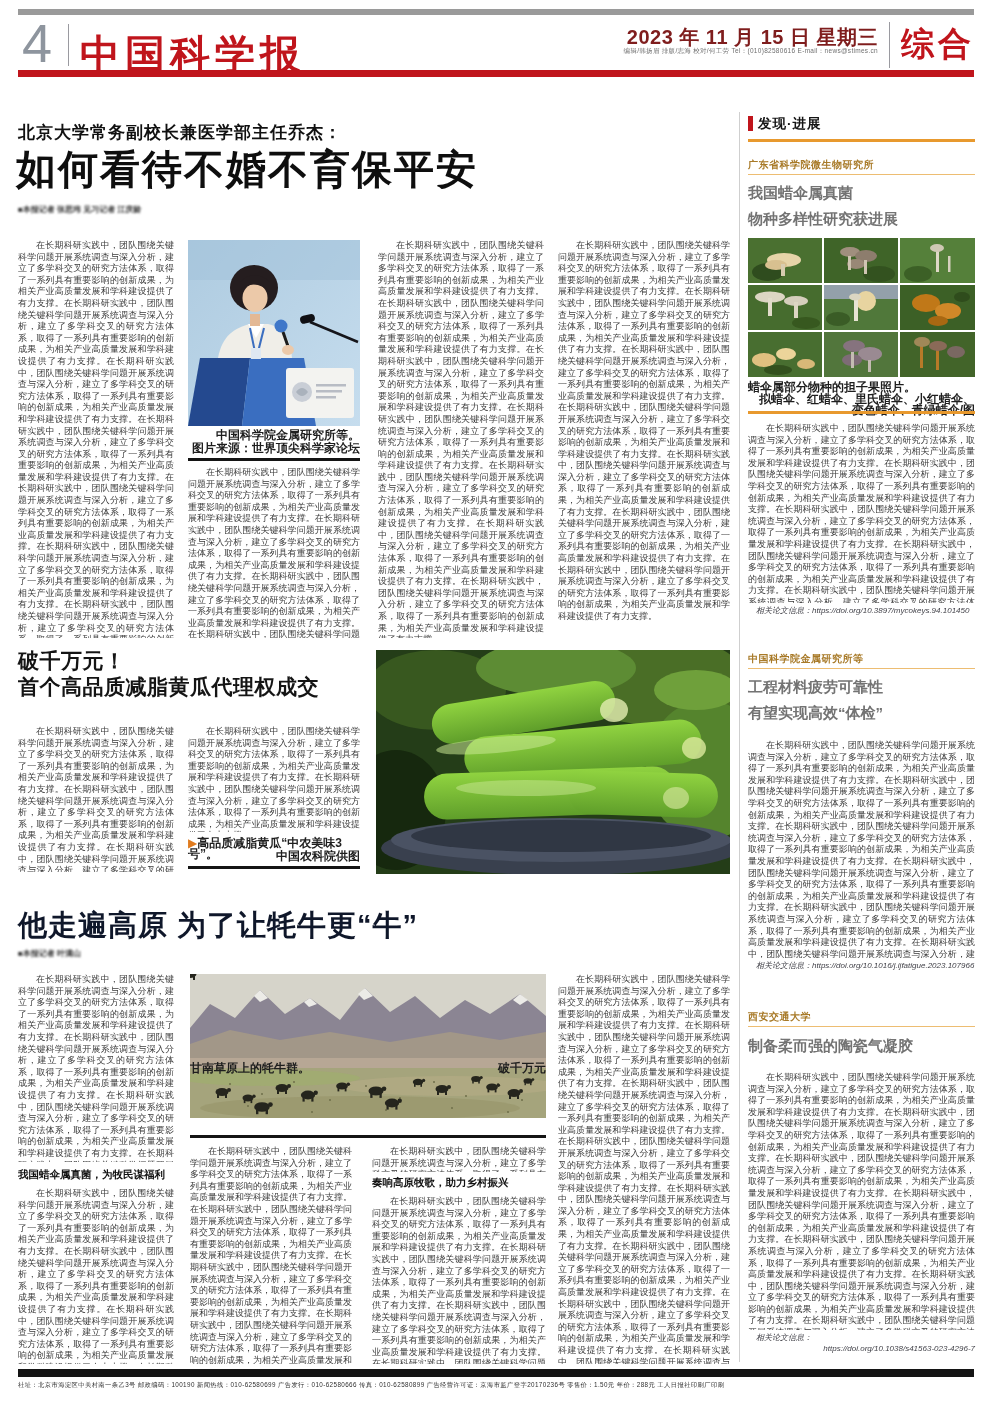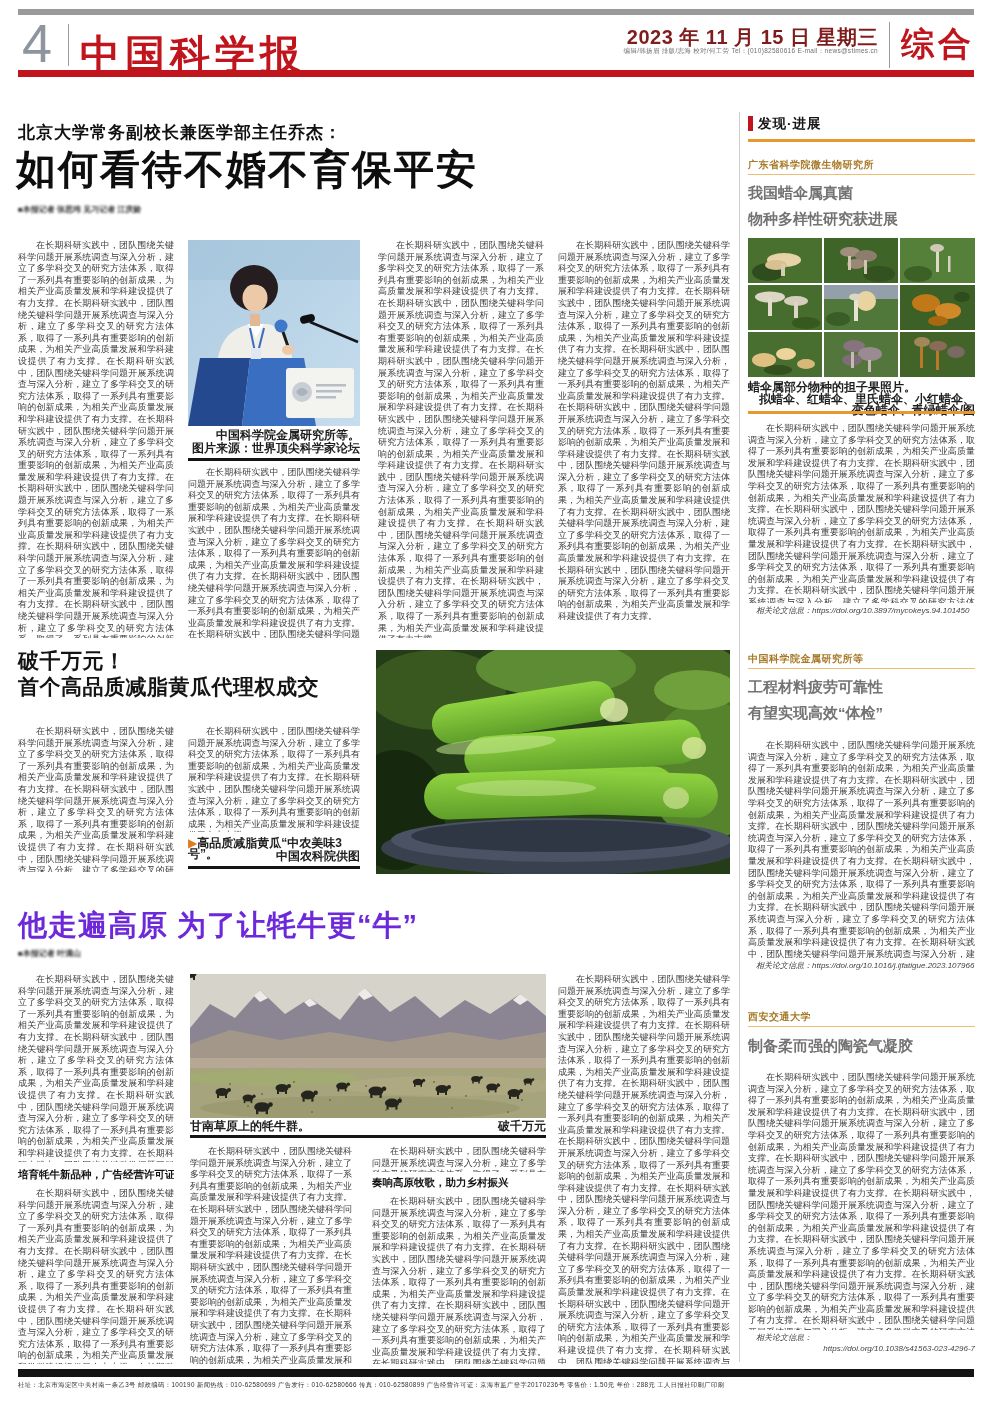--- a/index.html
+++ b/index.html
@@ -14,21 +14,21 @@
   .masthead{font-family:"DejaVu Serif","Liberation Serif",serif;font-weight:bold;
             color:#c0151c;font-size:40px;line-height:44px;letter-spacing:5px;filter:blur(.3px);}
   .issuedate{font-size:20px;font-weight:bold;color:#7f1d1d;text-align:right;letter-spacing:.5px;}
   .staffline{font-size:6.5px;color:#707070;text-align:right;filter:blur(.5px);letter-spacing:.3px;}
   .sectionlabel{font-size:33px;font-weight:bold;color:#c0151c;letter-spacing:4px;filter:blur(.3px);}
   .redrule{background:#c0151c;height:7px;}
 
   
   .kicker{font-size:17px;font-weight:bold;color:#111;letter-spacing:1px;}
   .headline-xl{font-size:40px;font-weight:bold;color:#0e0e0e;letter-spacing:2px;line-height:46px;}
-  .headline-l{font-size:29px;font-weight:bold;color:#6d28d9;letter-spacing:1px;}
+  .headline-l{font-size:29px;font-weight:bold;color:#0f172a;letter-spacing:1px;}
   .headline-m{font-size:21px;font-weight:bold;color:#141414;line-height:26px;letter-spacing:.5px;}
   .byline{font-size:8px;color:#333;font-weight:bold;filter:blur(.8px);}
   .bodytxt{font-size:9px;line-height:11.6px;text-align:justify;color:#3b3b3b;
            overflow:hidden;filter:blur(.55px);text-indent:18px;word-break:break-all;}
   .cap{font-size:12px;font-weight:bold;color:#1e1e1e;filter:blur(.75px);line-height:11px;}
   .subh{font-size:10.5px;font-weight:bold;color:#111;filter:blur(.6px);white-space:nowrap;overflow:hidden;}
   .blackrule{background:#141414;height:2.5px;}
   .doi{font-size:8px;font-style:italic;color:#3f3f46;filter:blur(.6px);line-height:10px;word-break:break-all;}
   .contentdiv{background:#cfcfcf;width:1px;}
 
@@ -164,21 +164,21 @@
       <ellipse cx="238" cy="60" rx="14" ry="12" fill="#e4edb2" opacity=".8"></ellipse>
       <ellipse cx="318" cy="98" rx="12" ry="11" fill="#dcea9e" opacity=".8"></ellipse>
       <ellipse cx="300" cy="148" rx="13" ry="11" fill="#cfe296" opacity=".7"></ellipse>
     </svg>
   </div>
 
   <div class="abs headline-l" style="left:18px;top:906px;">他走遍高原 为了让牦牛更“牛”</div>
   <div class="abs byline" style="left:18px;top:948px;">■本报记者 叶满山</div>
 
   <div class="abs bodytxt" style="left:18px;top:974px;width:156px;height:188px;">在长期科研实践中，团队围绕关键科学问题开展系统调查与深入分析，建立了多学科交叉的研究方法体系，取得了一系列具有重要影响的创新成果，为相关产业高质量发展和学科建设提供了有力支撑。在长期科研实践中，团队围绕关键科学问题开展系统调查与深入分析，建立了多学科交叉的研究方法体系，取得了一系列具有重要影响的创新成果，为相关产业高质量发展和学科建设提供了有力支撑。在长期科研实践中，团队围绕关键科学问题开展系统调查与深入分析，建立了多学科交叉的研究方法体系，取得了一系列具有重要影响的创新成果，为相关产业高质量发展和学科建设提供了有力支撑。在长期科研实践中，团队围绕关键科学问题开展系统调查与深入分析，建立了多学科交叉的研究方法体系，取得了一系列具有重要影响的创新成果，为相关产业高质量发展和学科建设提供了有力支撑。</div>
-  <div class="abs subh" style="left:18px;top:1168px;width:156px;">培育牦牛新品种，广告经营许可证</div>
+  <div class="abs subh" style="left:18px;top:1168px;width:156px;">我国蜡伞属真菌，为牧民谋福利</div>
   <div class="abs bodytxt" style="left:18px;top:1188px;width:156px;height:176px;">在长期科研实践中，团队围绕关键科学问题开展系统调查与深入分析，建立了多学科交叉的研究方法体系，取得了一系列具有重要影响的创新成果，为相关产业高质量发展和学科建设提供了有力支撑。在长期科研实践中，团队围绕关键科学问题开展系统调查与深入分析，建立了多学科交叉的研究方法体系，取得了一系列具有重要影响的创新成果，为相关产业高质量发展和学科建设提供了有力支撑。在长期科研实践中，团队围绕关键科学问题开展系统调查与深入分析，建立了多学科交叉的研究方法体系，取得了一系列具有重要影响的创新成果，为相关产业高质量发展和学科建设提供了有力支撑。在长期科研实践中，团队围绕关键科学问题开展系统调查与深入分析，建立了多学科交叉的研究方法体系，取得了一系列具有重要影响的创新成果，为相关产业高质量发展和学科建设提供了有力支撑。</div>
 
   <div class="abs" style="left:190px;top:974px;">
     <svg width="356" height="144" viewBox="0 0 356 144">
       <rect width="356" height="144" fill="#d6d4ca"></rect>
       <polygon fill="#8b8593" points="0,54 20,30 45,44 70,16 95,40 120,24 150,46 175,14 200,38 225,22 250,44 275,26 300,40 330,20 356,42 356,78 0,78"></polygon>
       <polygon fill="#ecebe7" points="64,22 70,16 78,24 70,28"></polygon>
       <polygon fill="#ecebe7" points="168,20 175,14 183,22 174,26"></polygon>
       <polygon fill="#ecebe7" points="323,26 330,20 338,26 330,31"></polygon>
       <polygon fill="#ecebe7" points="114,28 120,24 127,30 119,33"></polygon>
@@ -220,21 +220,21 @@
       <use href="#yk" x="0" y="0" transform="translate(228,108) scale(.8)"></use>
       <use href="#yk" x="0" y="0" transform="translate(252,115)"></use>
       <use href="#yk" x="0" y="0" transform="translate(286,105) scale(.75)"></use>
       <use href="#yk" x="0" y="0" transform="translate(302,113) scale(.9)"></use>
       <use href="#yk" x="0" y="0" transform="translate(324,119)"></use>
       <use href="#yk" x="0" y="0" transform="translate(72,133) scale(1.2)"></use>
       <use href="#yk" x="0" y="0" transform="translate(202,129) scale(1.1)"></use>
       <use href="#yk" x="0" y="0" transform="translate(338,107) scale(.7)"></use>
     </svg>
   </div>
-  <div class="abs caprow" style="left:190px;top:1121px;width:356px;">
+  <div class="abs caprow" style="left:190px;top:1063px;width:356px;">
     <span class="cap">甘南草原上的牦牛群。</span>
     <span class="cap">破千万元</span>
   </div>
   <div class="abs blackrule" style="left:190px;top:1135px;width:356px;"></div>
 
   <div class="abs bodytxt" style="left:190px;top:1146px;width:162px;height:218px;">在长期科研实践中，团队围绕关键科学问题开展系统调查与深入分析，建立了多学科交叉的研究方法体系，取得了一系列具有重要影响的创新成果，为相关产业高质量发展和学科建设提供了有力支撑。在长期科研实践中，团队围绕关键科学问题开展系统调查与深入分析，建立了多学科交叉的研究方法体系，取得了一系列具有重要影响的创新成果，为相关产业高质量发展和学科建设提供了有力支撑。在长期科研实践中，团队围绕关键科学问题开展系统调查与深入分析，建立了多学科交叉的研究方法体系，取得了一系列具有重要影响的创新成果，为相关产业高质量发展和学科建设提供了有力支撑。在长期科研实践中，团队围绕关键科学问题开展系统调查与深入分析，建立了多学科交叉的研究方法体系，取得了一系列具有重要影响的创新成果，为相关产业高质量发展和学科建设提供了有力支撑。在长期科研实践中，团队围绕关键科学问题开展系统调查与深入分析，建立了多学科交叉的研究方法体系，取得了一系列具有重要影响的创新成果，为相关产业高质量发展和学科建设提供了有力支撑。</div>
   <div class="abs bodytxt" style="left:372px;top:1146px;width:174px;height:26px;">在长期科研实践中，团队围绕关键科学问题开展系统调查与深入分析，建立了多学科交叉的研究方法体系，取得了一系列具有重要影响的创新成果，为相关产业高质量发展和学科建设提供了有力支撑。</div>
   <div class="abs subh" style="left:372px;top:1176px;width:174px;">奏响高原牧歌，助力乡村振兴</div>
   <div class="abs bodytxt" style="left:372px;top:1196px;width:174px;height:168px;">在长期科研实践中，团队围绕关键科学问题开展系统调查与深入分析，建立了多学科交叉的研究方法体系，取得了一系列具有重要影响的创新成果，为相关产业高质量发展和学科建设提供了有力支撑。在长期科研实践中，团队围绕关键科学问题开展系统调查与深入分析，建立了多学科交叉的研究方法体系，取得了一系列具有重要影响的创新成果，为相关产业高质量发展和学科建设提供了有力支撑。在长期科研实践中，团队围绕关键科学问题开展系统调查与深入分析，建立了多学科交叉的研究方法体系，取得了一系列具有重要影响的创新成果，为相关产业高质量发展和学科建设提供了有力支撑。在长期科研实践中，团队围绕关键科学问题开展系统调查与深入分析，建立了多学科交叉的研究方法体系，取得了一系列具有重要影响的创新成果，为相关产业高质量发展和学科建设提供了有力支撑。</div>
   <div class="abs bodytxt" style="left:558px;top:974px;width:172px;height:390px;">在长期科研实践中，团队围绕关键科学问题开展系统调查与深入分析，建立了多学科交叉的研究方法体系，取得了一系列具有重要影响的创新成果，为相关产业高质量发展和学科建设提供了有力支撑。在长期科研实践中，团队围绕关键科学问题开展系统调查与深入分析，建立了多学科交叉的研究方法体系，取得了一系列具有重要影响的创新成果，为相关产业高质量发展和学科建设提供了有力支撑。在长期科研实践中，团队围绕关键科学问题开展系统调查与深入分析，建立了多学科交叉的研究方法体系，取得了一系列具有重要影响的创新成果，为相关产业高质量发展和学科建设提供了有力支撑。在长期科研实践中，团队围绕关键科学问题开展系统调查与深入分析，建立了多学科交叉的研究方法体系，取得了一系列具有重要影响的创新成果，为相关产业高质量发展和学科建设提供了有力支撑。在长期科研实践中，团队围绕关键科学问题开展系统调查与深入分析，建立了多学科交叉的研究方法体系，取得了一系列具有重要影响的创新成果，为相关产业高质量发展和学科建设提供了有力支撑。在长期科研实践中，团队围绕关键科学问题开展系统调查与深入分析，建立了多学科交叉的研究方法体系，取得了一系列具有重要影响的创新成果，为相关产业高质量发展和学科建设提供了有力支撑。在长期科研实践中，团队围绕关键科学问题开展系统调查与深入分析，建立了多学科交叉的研究方法体系，取得了一系列具有重要影响的创新成果，为相关产业高质量发展和学科建设提供了有力支撑。在长期科研实践中，团队围绕关键科学问题开展系统调查与深入分析，建立了多学科交叉的研究方法体系，取得了一系列具有重要影响的创新成果，为相关产业高质量发展和学科建设提供了有力支撑。</div>

